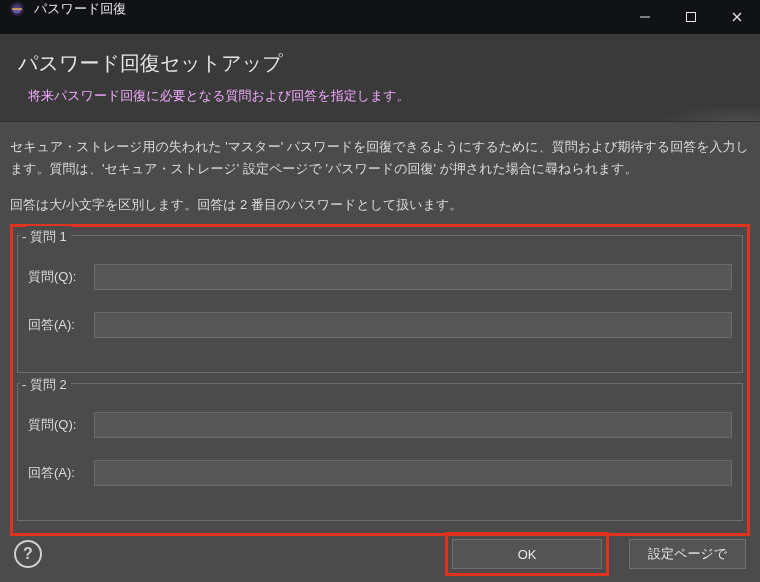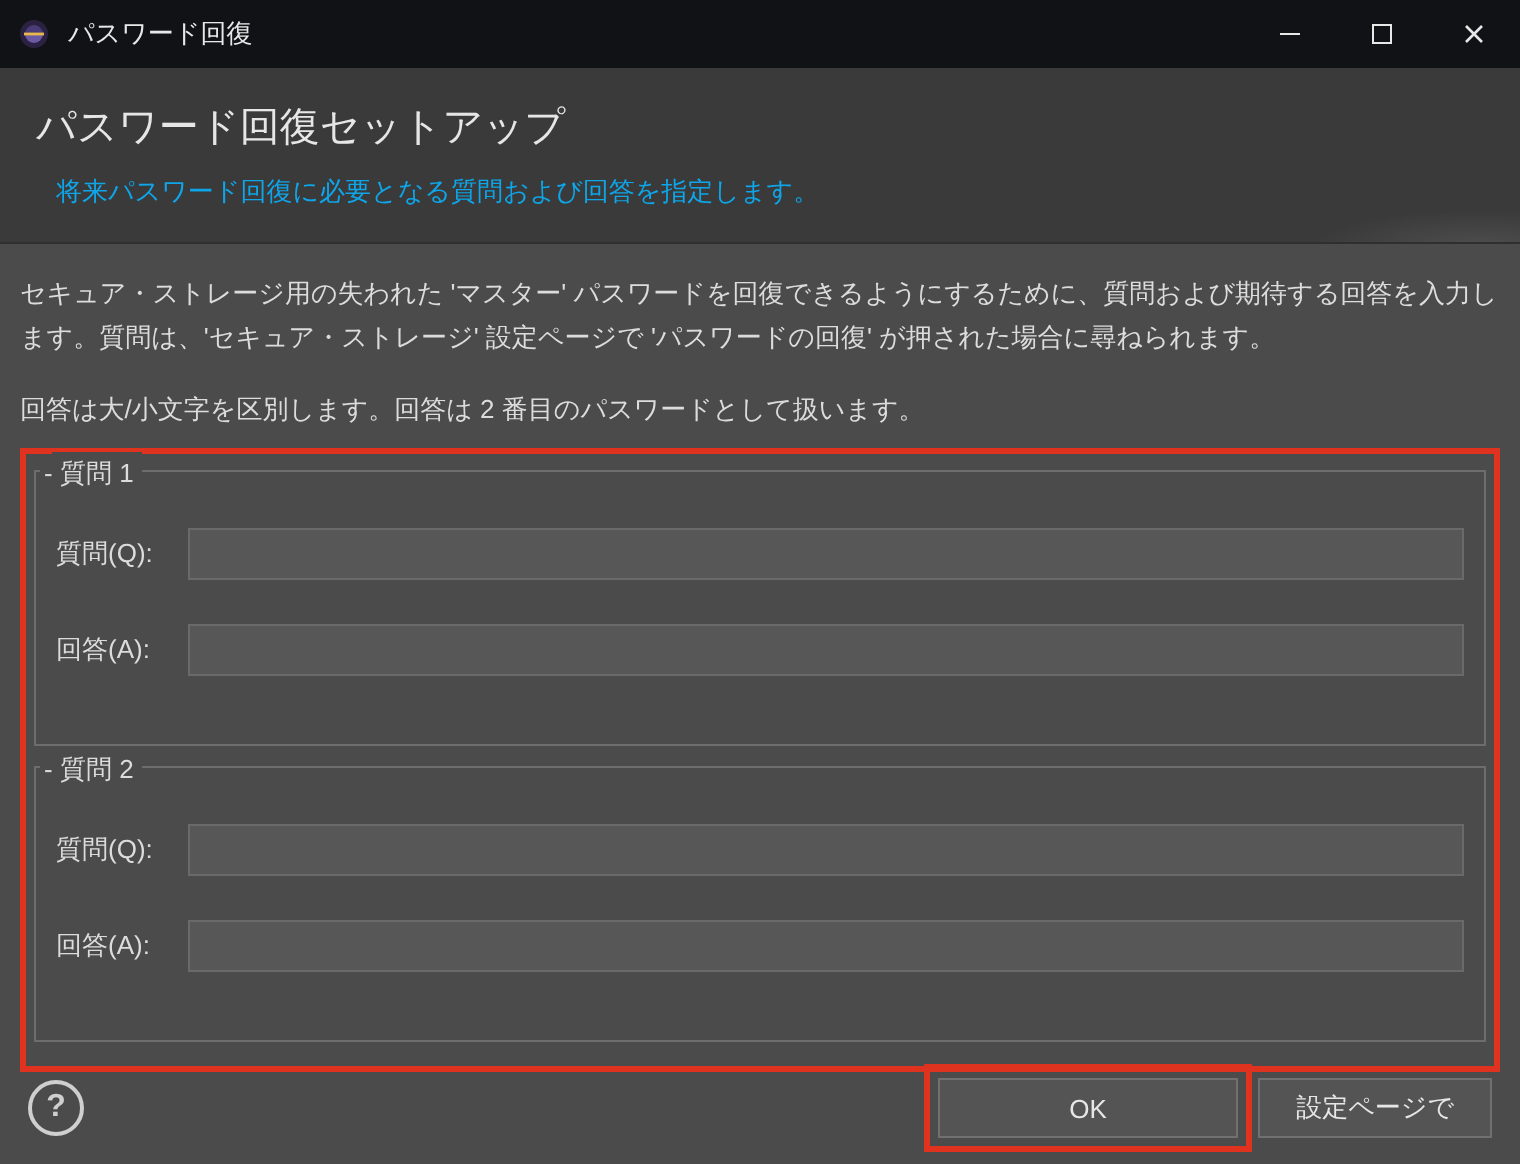--- a/index.html
+++ b/index.html
@@ -9,21 +9,20 @@
     font-family: "Meiryo UI", "Yu Gothic UI", sans-serif;
     font-size: 13px;
     color: #dcdcdc;
   }
 
   
   .titlebar {
     height: 34px;
     background: #111216;
     display: flex;
-    align-items: center;
     padding: 0 0 0 8px;
     color: #e8e8e8;
   }
   .titlebar .app-icon {
     width: 18px; height: 18px;
     display: flex; align-items: center; justify-content: center;
     margin-right: 8px;
   }
   .titlebar .title { flex: 1; font-size: 13px; }
   .winbtn {
@@ -41,21 +40,21 @@
     position: relative;
   }
   .banner h1 {
     font-size: 20px;
     font-weight: 400;
     color: #e6e6e6;
     margin-bottom: 10px;
   }
   .banner p {
     font-size: 13px;
-    color: #0ea5e9;
+    color: #f0abfc;
     margin-left: 10px;
   }
   .banner .swoosh {
     position: absolute;
     right: 0; bottom: 0;
     width: 140px; height: 22px;
     background: radial-gradient(ellipse 140px 30px at 120px 24px, #5a5a5a 0%, rgba(90,90,90,0) 60%);
     opacity: .6;
     pointer-events: none;
   }
@@ -141,21 +140,21 @@
   }
   .spacer { flex: 1; }
   .btn {
     height: 30px;
     min-width: 110px;
     background: #545454;
     border: 1px solid #707070;
     color: #e6e6e6;
     font-size: 13px;
     padding: 0 18px;
-    margin-left: 10px;
+    margin-left: 27px;
     display: flex; align-items: center; justify-content: center;
   }
   .btn.ok-wrap {
     outline: 3px solid #e0331f;
     outline-offset: 4px;
     min-width: 150px;
   }
 </style>
 </head>
 <body>

